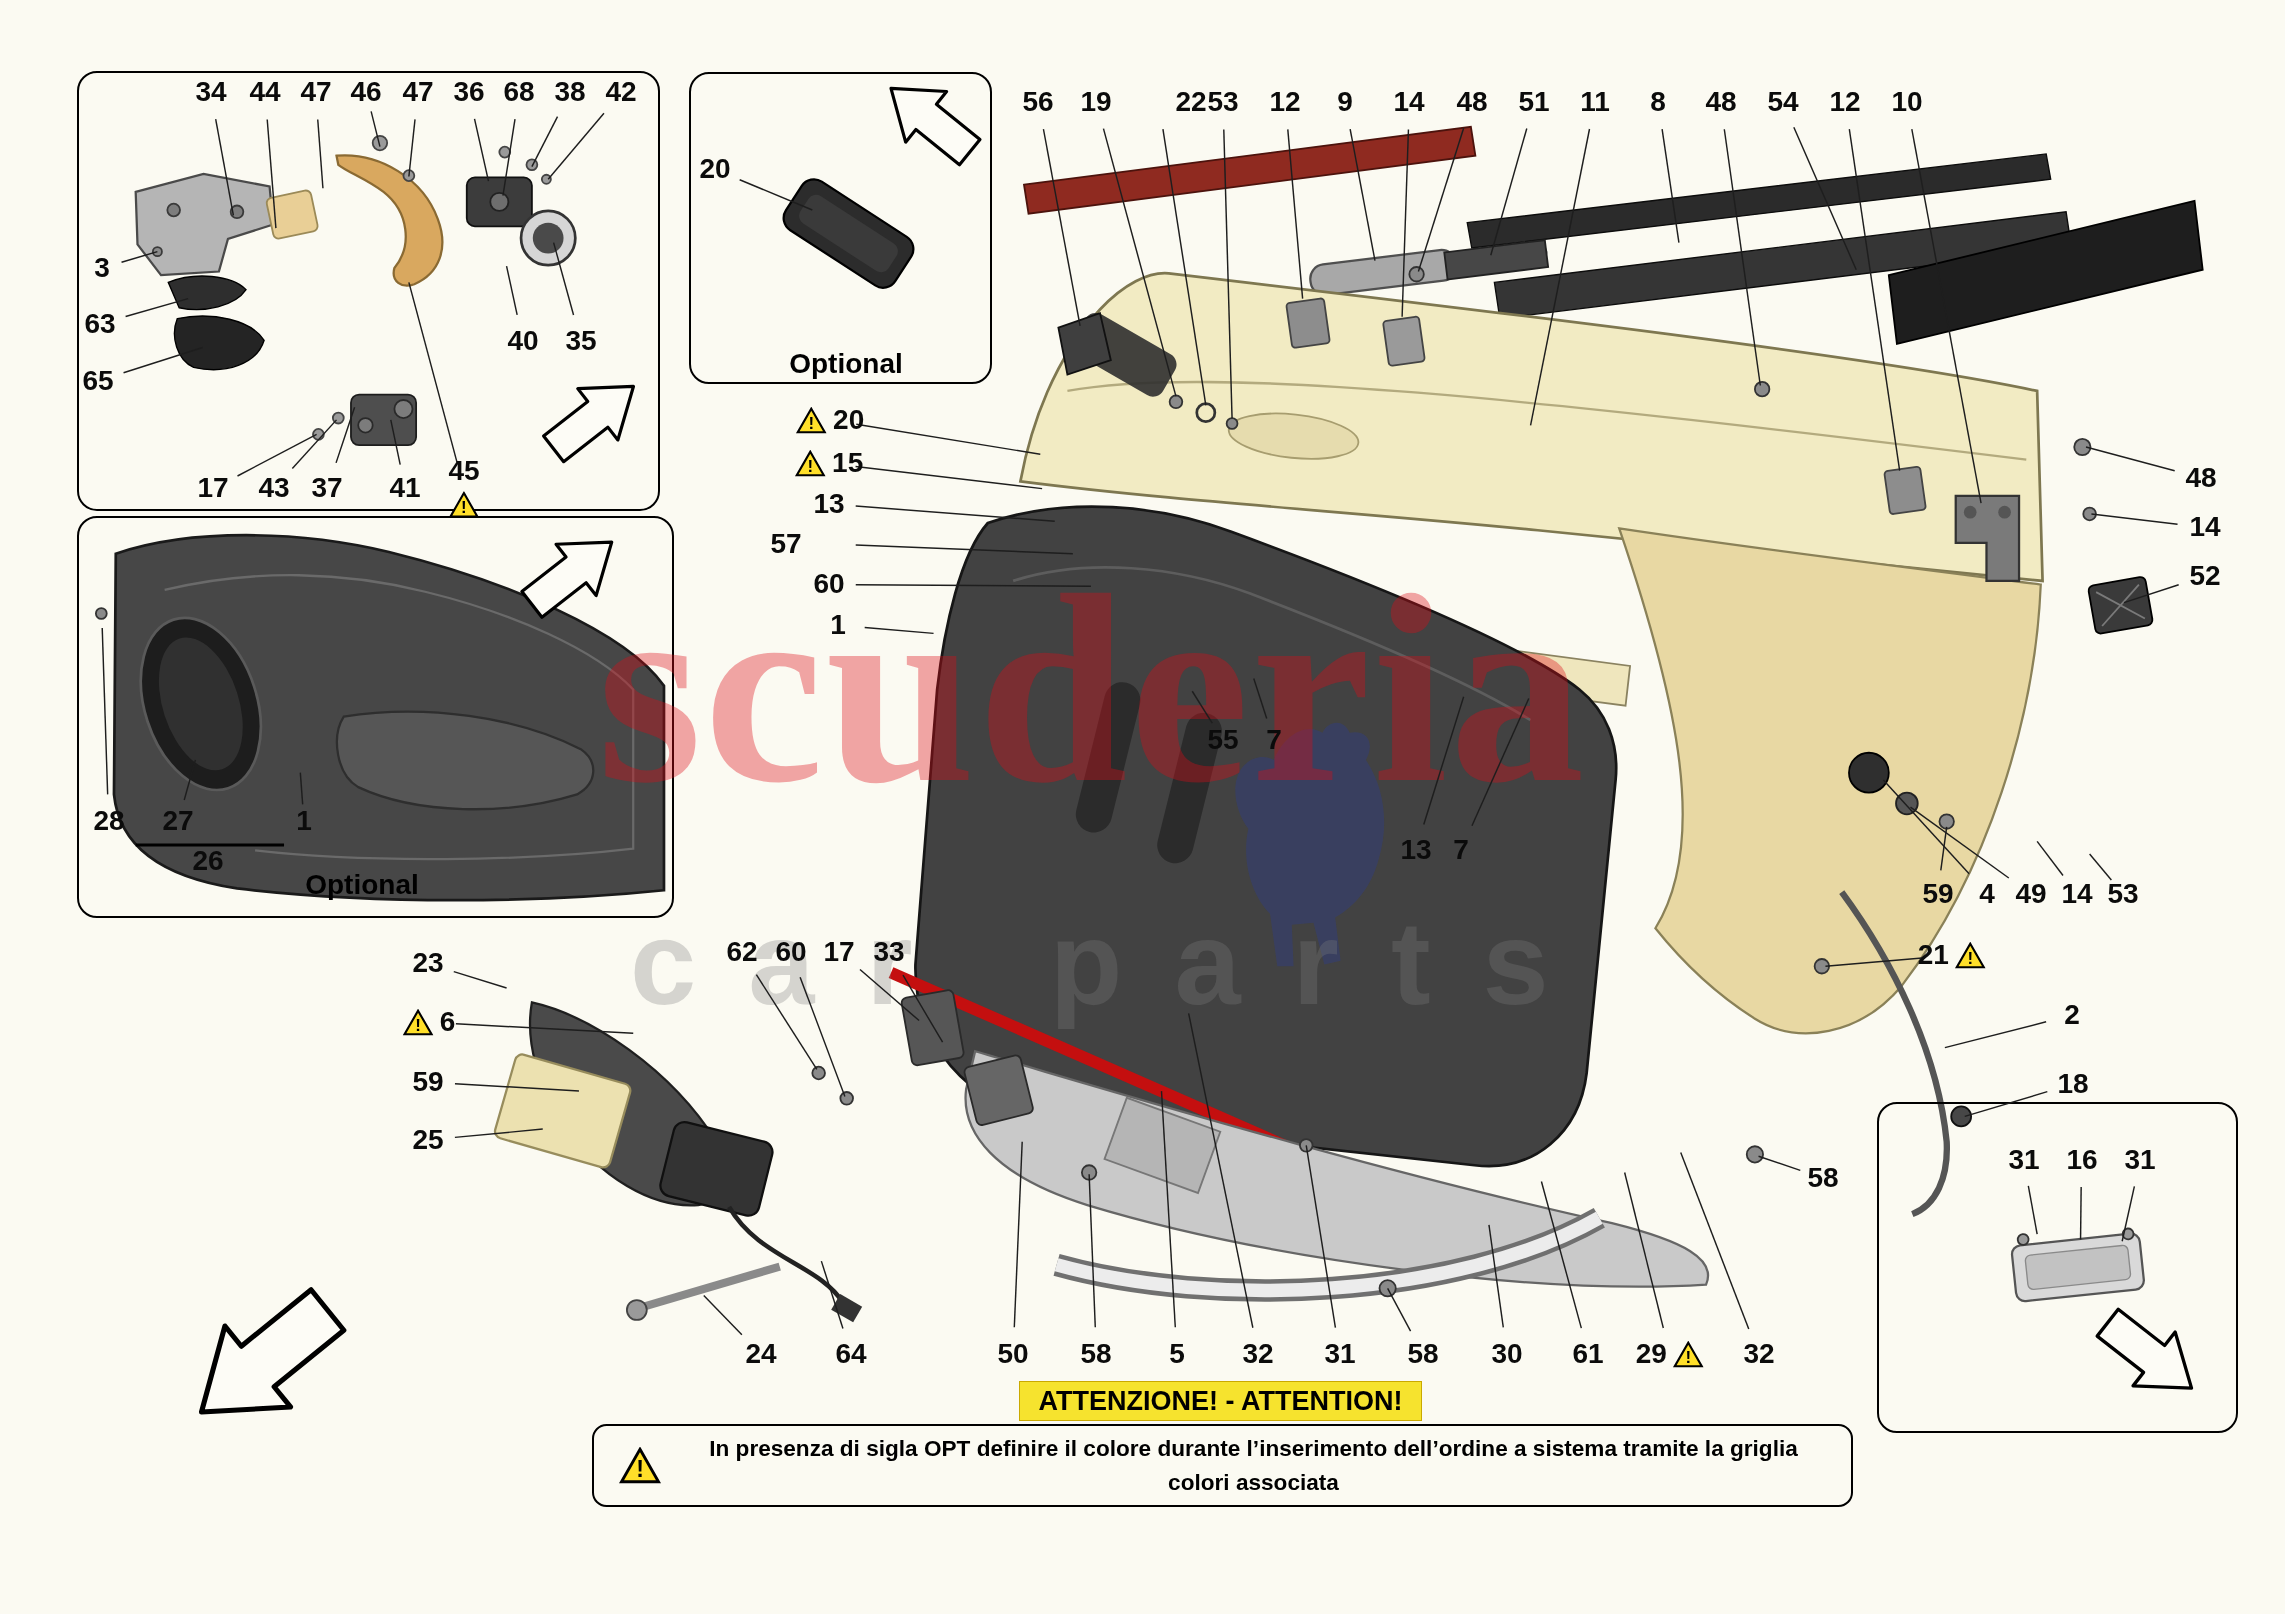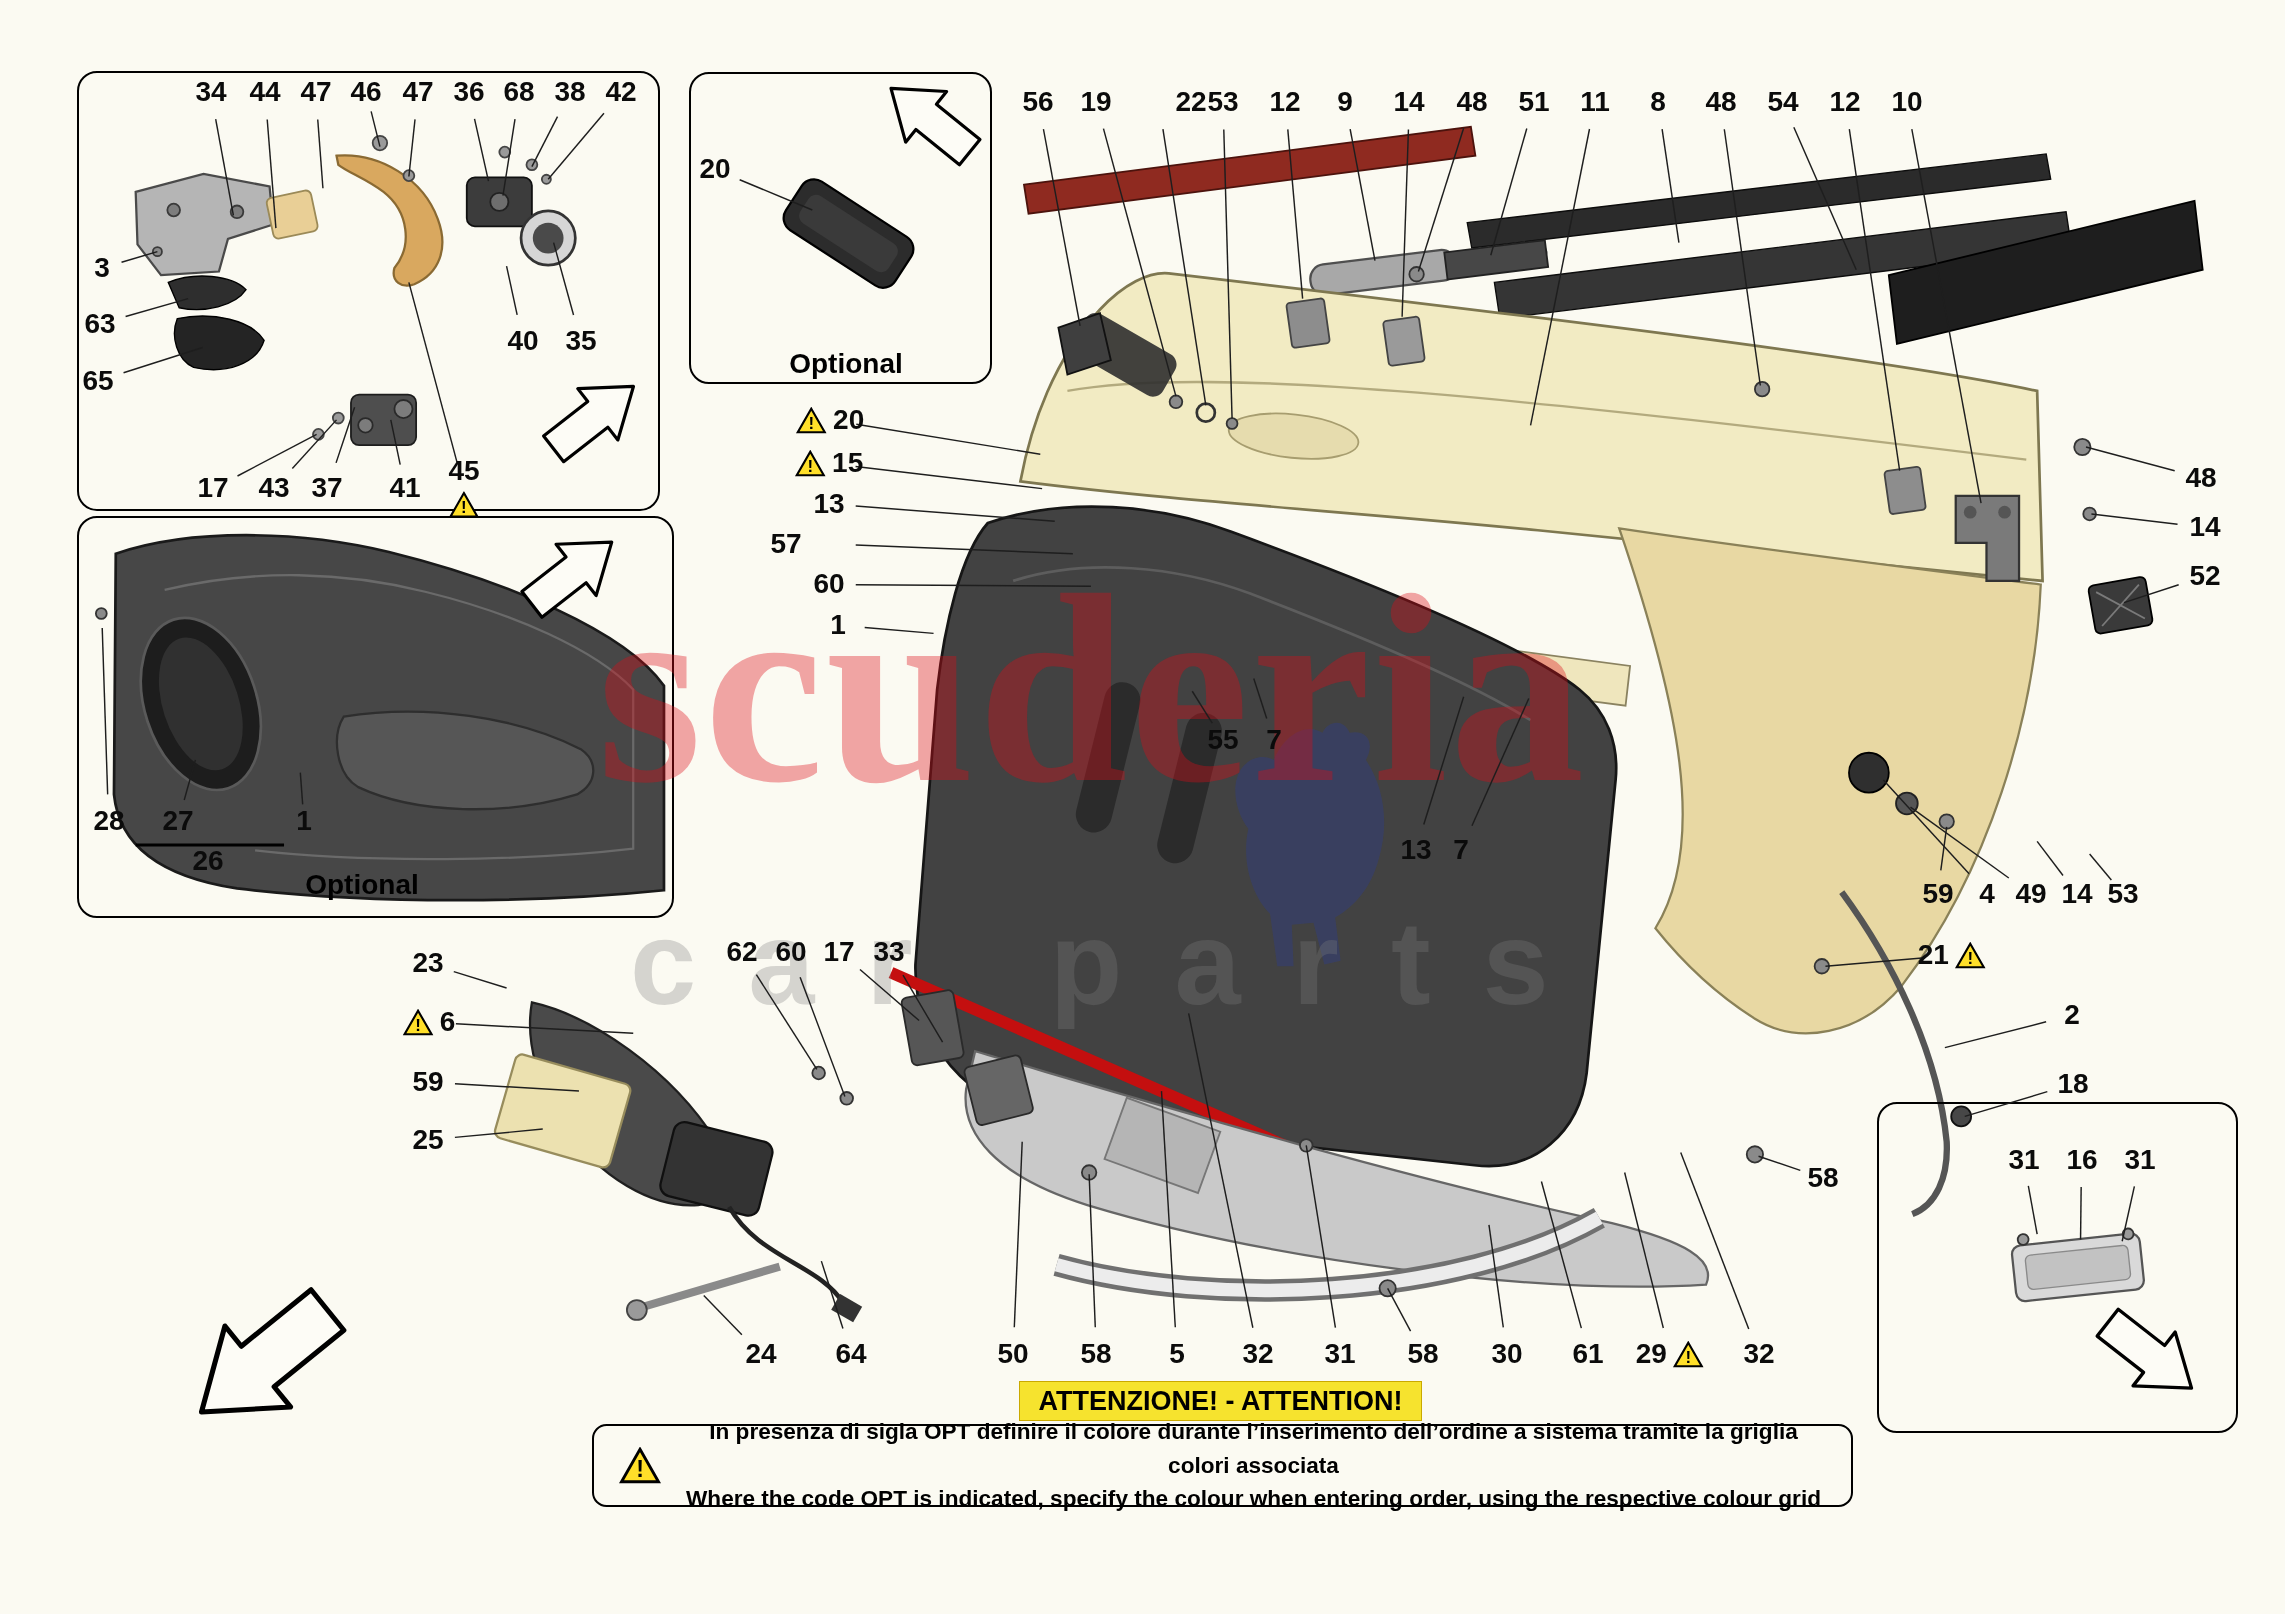--- a/index.html
+++ b/index.html
@@ -541,18 +541,17 @@
 
   <div id="banner">ATTENZIONE! - ATTENTION!</div>
 
   <div id="notice">
     <svg width="42" height="37" viewBox="0 0 36 32">
       <polygon points="18,2 34,30 2,30" fill="#ffdf29" stroke="#000" stroke-width="2.5"></polygon>
       <text x="18" y="26" text-anchor="middle" font-size="20" font-weight="bold" font-family="Liberation Sans, sans-serif">!</text>
     </svg>
     <div class="notice-lines">
       <p>In presenza di sigla OPT definire il colore durante l’inserimento dell’ordine a sistema tramite la griglia colori associata</p>
-      <p>Where the code OPT is indicated, specify the colour when entering order, using the respective colour grid</p>
     </div>
   </div>
 
 </div>
 
 
 </body></html>

